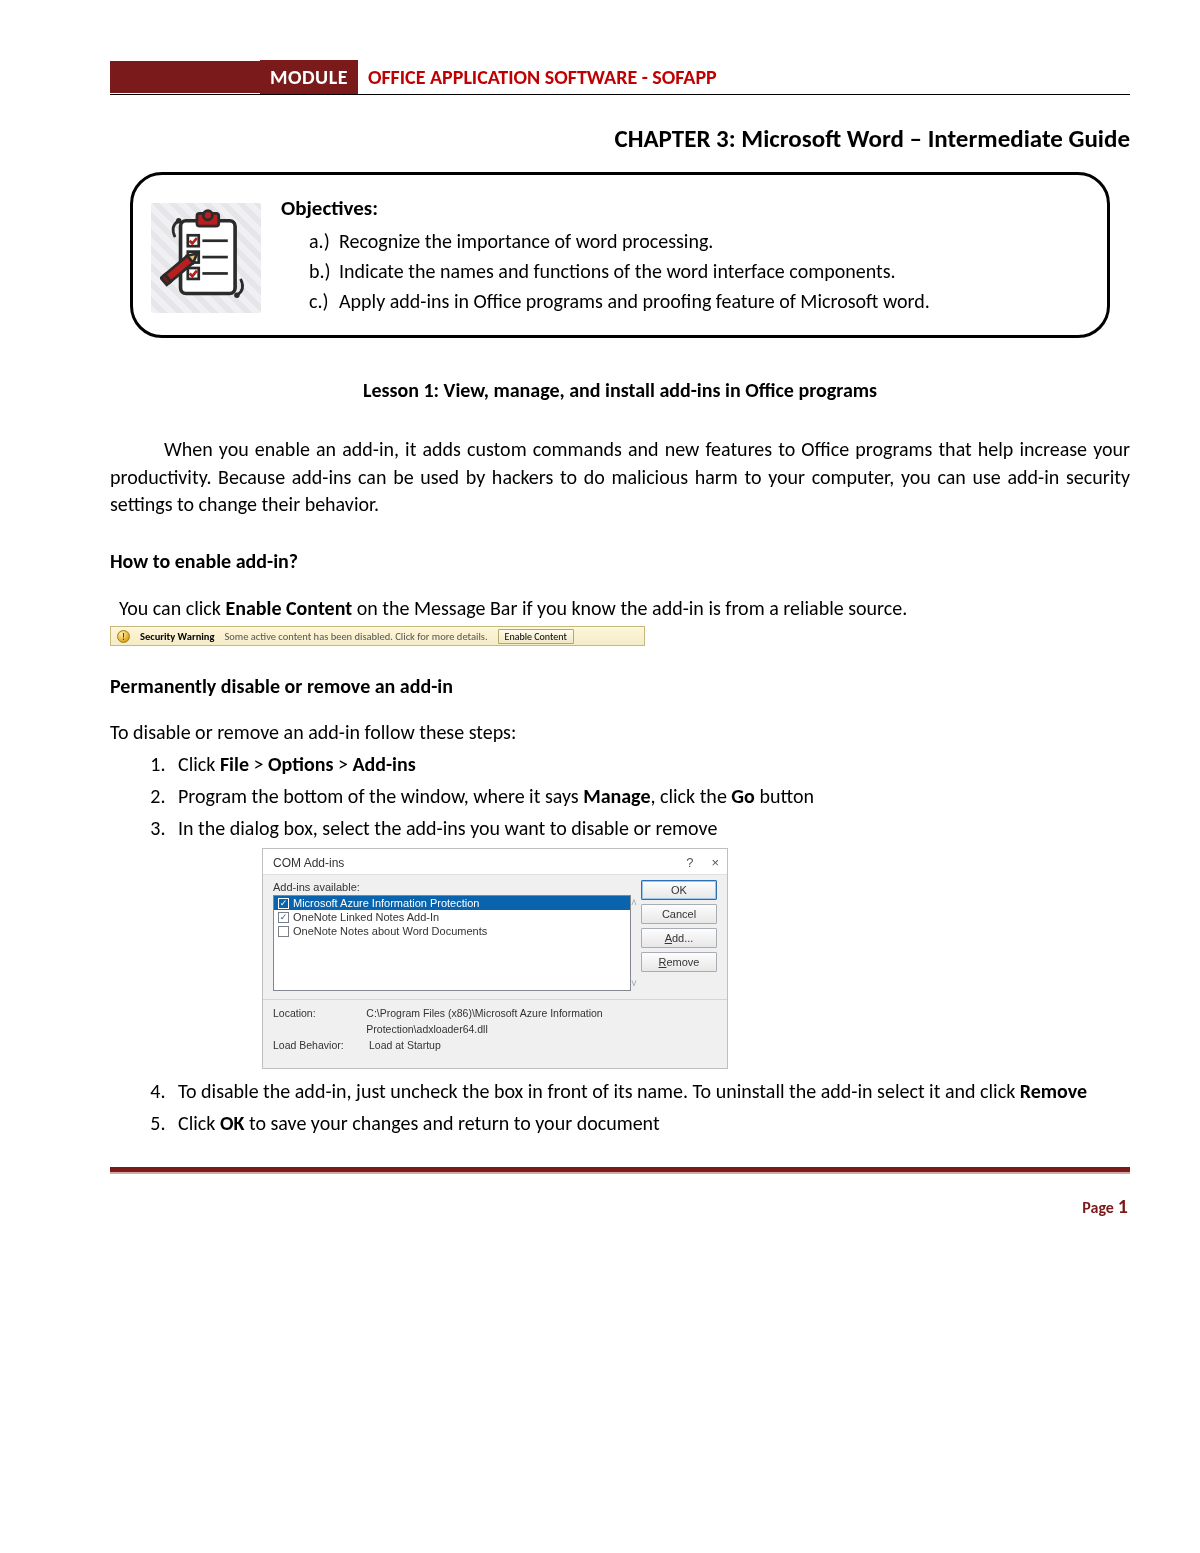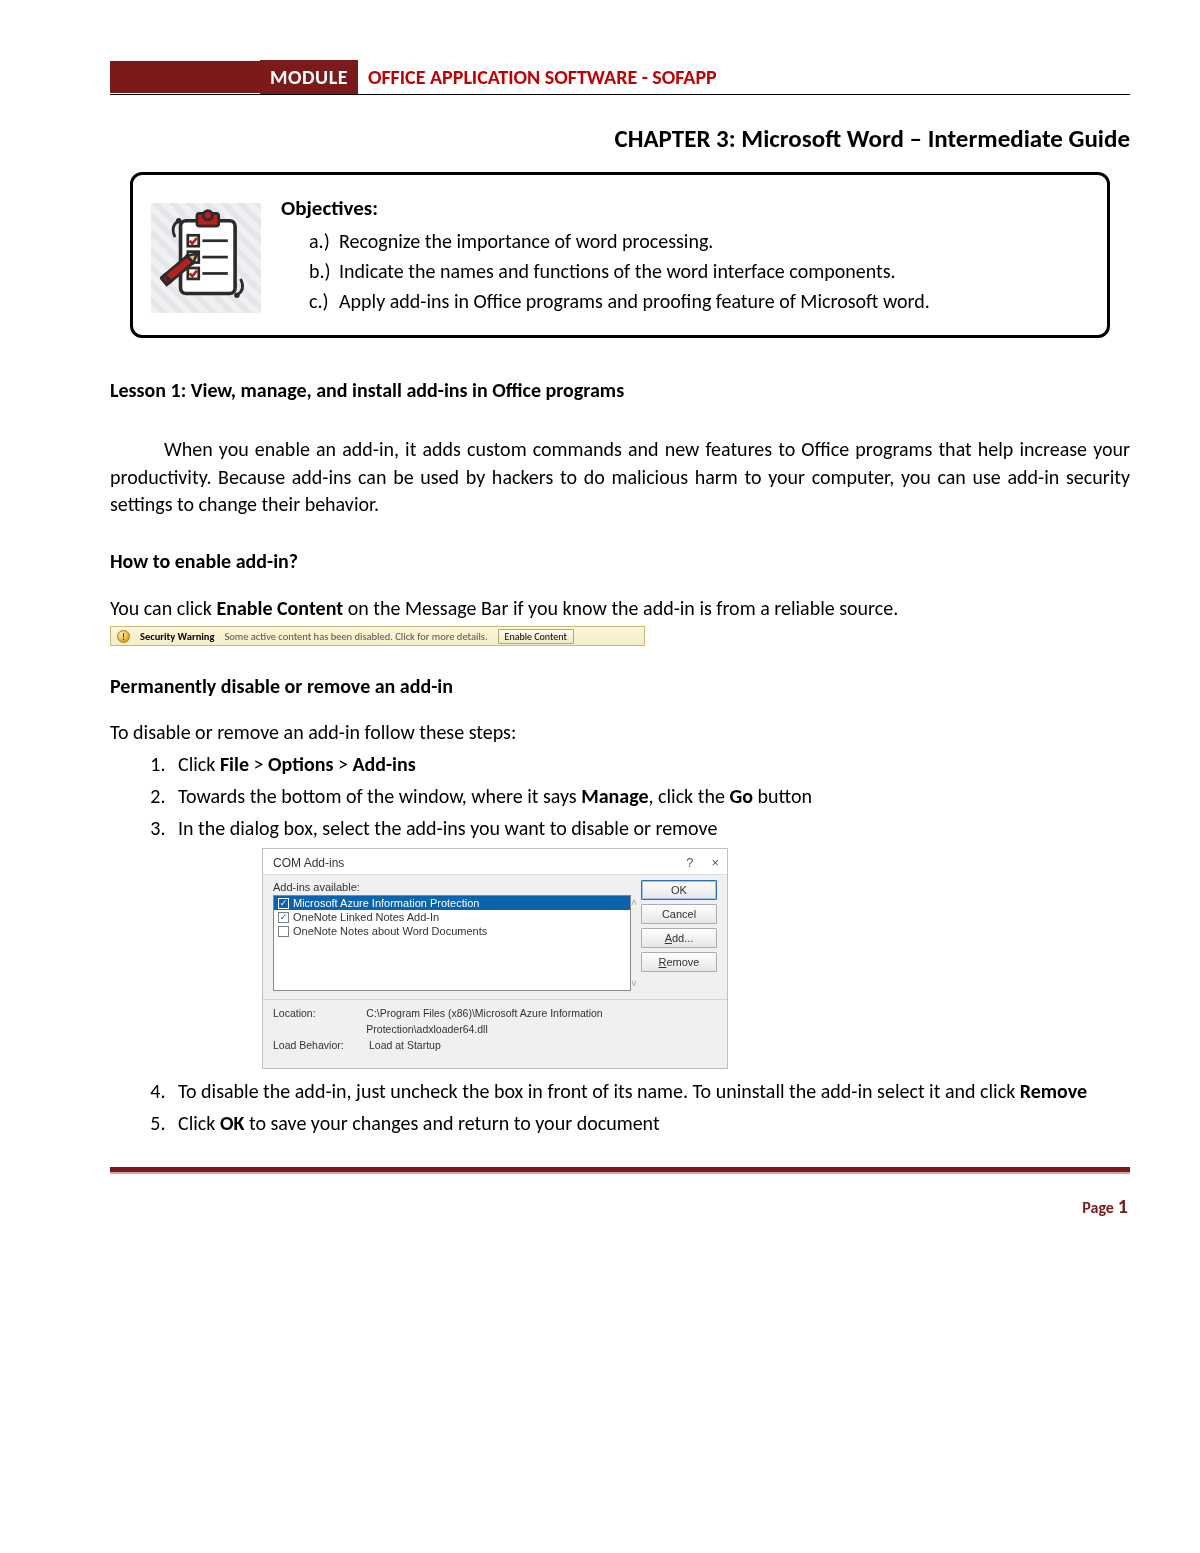--- a/index.html
+++ b/index.html
@@ -40,21 +40,21 @@
       padding-left: 10px;
     }
     .chapter-title {
       text-align: right;
       font-size: 25px;
       font-weight: bold;
       margin: 10px 0 18px 0;
     }
     .objectives-box {
       border: 3px solid #000;
-      border-radius: 12px;
+      border-radius: 32px;
       padding: 18px 24px 18px 18px;
       display: flex;
       gap: 20px;
       margin: 0 20px 40px 20px;
     }
     .clipboard-icon {
       width: 110px;
       height: 110px;
       flex-shrink: 0;
       margin-top: 10px;
@@ -73,40 +73,42 @@
     }
     .obj-list {
       list-style: none;
       padding-left: 28px;
       font-size: 20px;
       line-height: 1.4;
     }
     .obj-list li { margin-bottom: 2px; }
     .obj-label { display:inline-block; width: 30px; }
     .lesson-title {
+      text-align: center;
       font-weight: bold;
       font-size: 20px;
       margin: 12px 0 34px 0;
     }
     .body-text {
       font-size: 20px;
       line-height: 1.38;
       text-align: justify;
       margin-bottom: 30px;
     }
     .body-text.indent { text-indent: 54px; }
     .section-heading {
       font-weight: bold;
       font-size: 20px;
       margin: 8px 0 22px 0;
     }
     .inline-text {
       font-size: 20px;
       line-height: 1.38;
       margin-bottom: 4px;
+      margin-left: 9px;
     }
     .security-bar {
       display: flex;
       align-items: center;
       gap: 10px;
       background: linear-gradient(#fdf6d9, #f4ecc7);
       border: 1px solid #c7b97b;
       padding: 2px 6px;
       height: 20px;
       width: 535px;
@@ -303,21 +305,21 @@
 
   <div class="section-heading">Permanently disable or remove an add-in</div>
 
   <p class="steps-intro">To disable or remove an add-in follow these steps:</p>
 
   <ol class="steps">
     <li>
       <span>Click </span><b>File</b><span> &gt; </span><b>Options</b><span> &gt; </span><b>Add-ins</b>
     </li>
     <li>
-      <span>Towards the bottom of the window, where it says </span><b>Manage</b><span>, click the </span><b>Go</b><span> button</span>
+      <span>Program the bottom of the window, where it says </span><b>Manage</b><span>, click the </span><b>Go</b><span> button</span>
     </li>
     <li>In the dialog box, select the add-ins you want to disable or remove</li>
   </ol>
 
   <div class="dialog-wrap">
     <div class="dialog">
       <div class="dialog-titlebar">
         <span class="dialog-title">COM Add-ins</span>
         <span class="dialog-ctl">
           <span>?</span>

